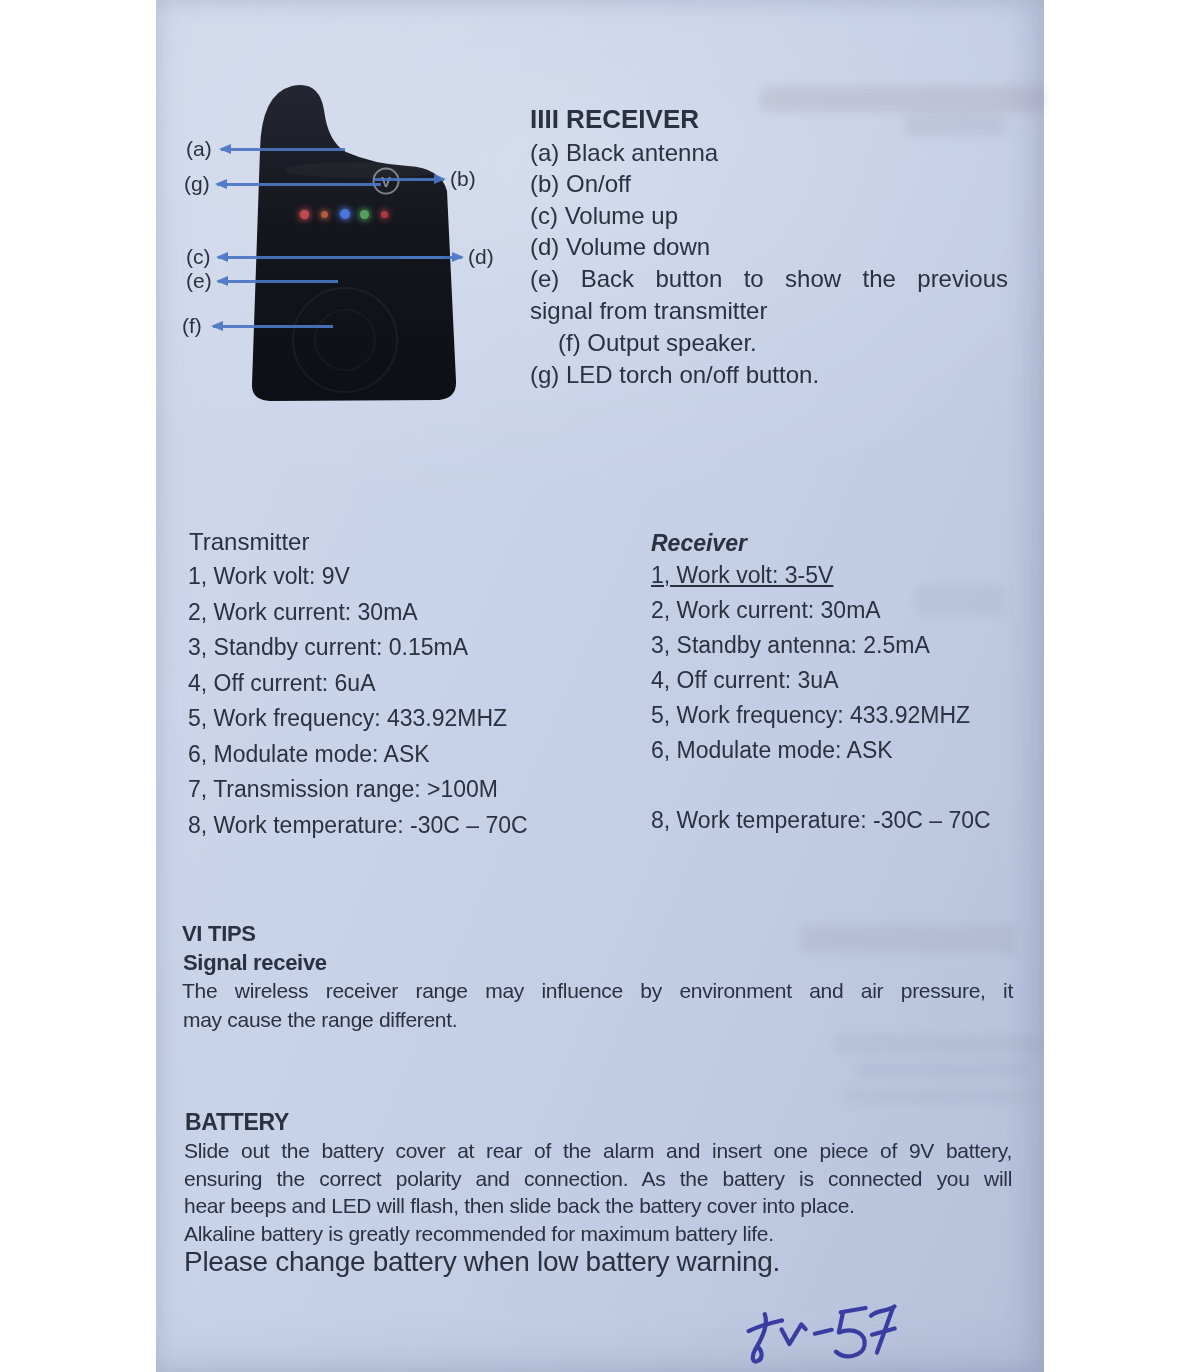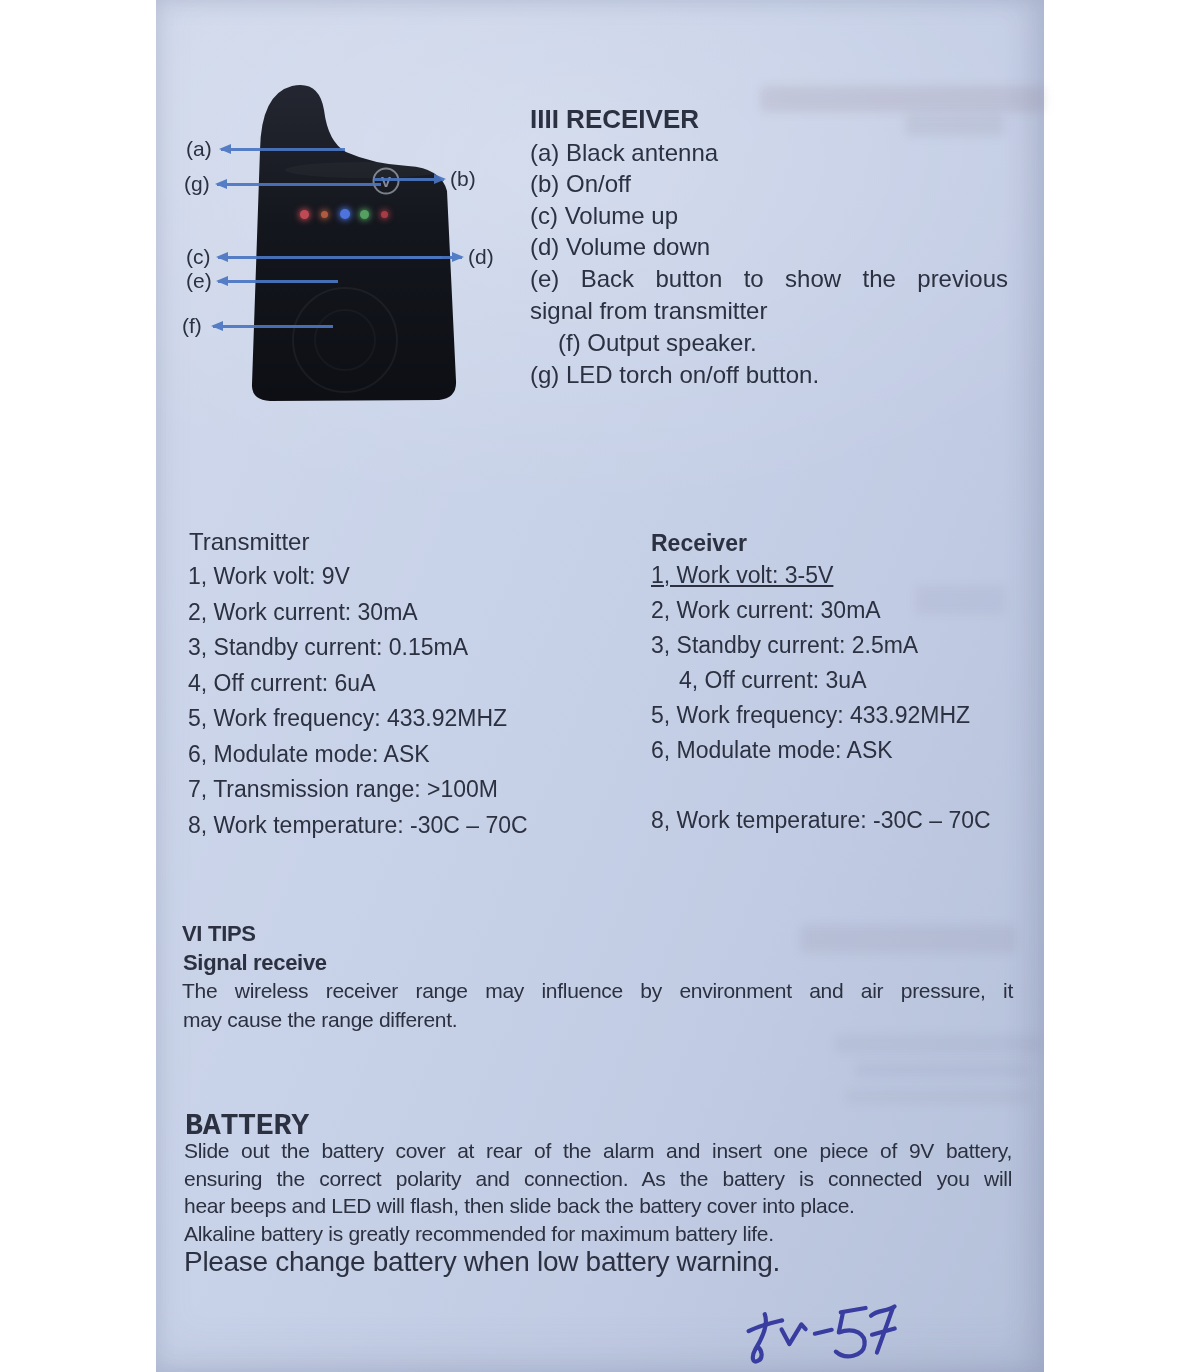--- a/index.html
+++ b/index.html
@@ -104,35 +104,35 @@
   <div class="t" style="left:189px; top:528px; font-size:24px;">Transmitter</div>
   <div class="t spec" style="left:188px; top:563px;">1, Work volt: 9V</div>
   <div class="t spec" style="left:188px; top:599px;">2, Work current: 30mA</div>
   <div class="t spec" style="left:188px; top:634px;">3, Standby current: 0.15mA</div>
   <div class="t spec" style="left:188px; top:670px;">4, Off current: 6uA</div>
   <div class="t spec" style="left:188px; top:705px;">5, Work frequency: 433.92MHZ</div>
   <div class="t spec" style="left:188px; top:741px;">6, Modulate mode: ASK</div>
   <div class="t spec" style="left:188px; top:776px;">7, Transmission range: &gt;100M</div>
   <div class="t spec" style="left:188px; top:812px;">8, Work temperature: -30C – 70C</div>
 
-  <div class="t h" style="left:651px; top:530px; font-size:23px;">Receiver</div>
+  <div class="t h" style="left:651px; top:530px; font-size:23px;font-style:italic;">Receiver</div>
   <div class="t spec" style="left:651px; top:562px;text-decoration:underline;">1, Work volt: 3-5V</div>
   <div class="t spec" style="left:651px; top:597px;">2, Work current: 30mA</div>
-  <div class="t spec" style="left:651px; top:632px;">3, Standby current: 2.5mA</div>
-  <div class="t spec" style="left:651px; top:667px;margin-left:28px;">4, Off current: 3uA</div>
+  <div class="t spec" style="left:651px; top:632px;">3, Standby antenna: 2.5mA</div>
+  <div class="t spec" style="left:651px; top:667px;">4, Off current: 3uA</div>
   <div class="t spec" style="left:651px; top:702px;">5, Work frequency: 433.92MHZ</div>
   <div class="t spec" style="left:651px; top:737px;">6, Modulate mode: ASK</div>
   <div class="t spec" style="left:651px; top:807px;">8, Work temperature: -30C – 70C</div>
 
   <div class="t h narrow" style="left:182px; top:921px; font-size:22px;">VI TIPS</div>
   <div class="t h narrow" style="left:183px; top:950px; font-size:22px;">Signal receive</div>
   <div class="t narrow just" style="left:182px; top:978px; width:831px; font-size:21px; line-height:25px;">The wireless receiver range may influence by environment and air pressure, it</div>
   <div class="t narrow" style="left:183px; top:1007px; font-size:21px; line-height:25px;">may cause the range different.</div>
 
-  <div class="t h narrow" style="left:185px; top:1109px; font-size:30px;font-family:Liberation Mono, monospace;">BATTERY</div>
+  <div class="t h narrow" style="left:185px; top:1109px; font-size:23px;">BATTERY</div>
   <div class="t narrow just" style="left:184px; top:1138px; width:828px; font-size:21px; line-height:25px;">Slide out the battery cover at rear of the alarm and insert one piece of 9V battery,</div>
   <div class="t narrow just" style="left:184px; top:1166px; width:828px; font-size:21px; line-height:25px;">ensuring the correct polarity and connection. As the battery is connected you will</div>
   <div class="t narrow" style="left:184px; top:1193px; font-size:21px; line-height:25px;">hear beeps and LED will flash, then slide back the battery cover into place.</div>
   <div class="t narrow" style="left:184px; top:1221px; font-size:21px; line-height:25px;">Alkaline battery is greatly recommended for maximum battery life.</div>
   <div class="t narrow" style="left:184px; top:1249px; font-size:28px; line-height:25px;">Please change battery when low battery warning.</div>
 
   <svg class="hand-svg" width="180" height="72" viewBox="0 0 180 72" fill="none" stroke="#3a3da0" stroke-width="4.2" stroke-linecap="round" stroke-linejoin="round" aria-label="Jv -57">
     <path d="M28 11 C31 21 24 35 17 45 C12 53 13 60 19 57 C24 55 24 47 19 43"></path>
     <path d="M11 27 C22 22 34 20 45 18"></path>
     <path d="M44 27 L51 42 L64 23 L68 28"></path>

